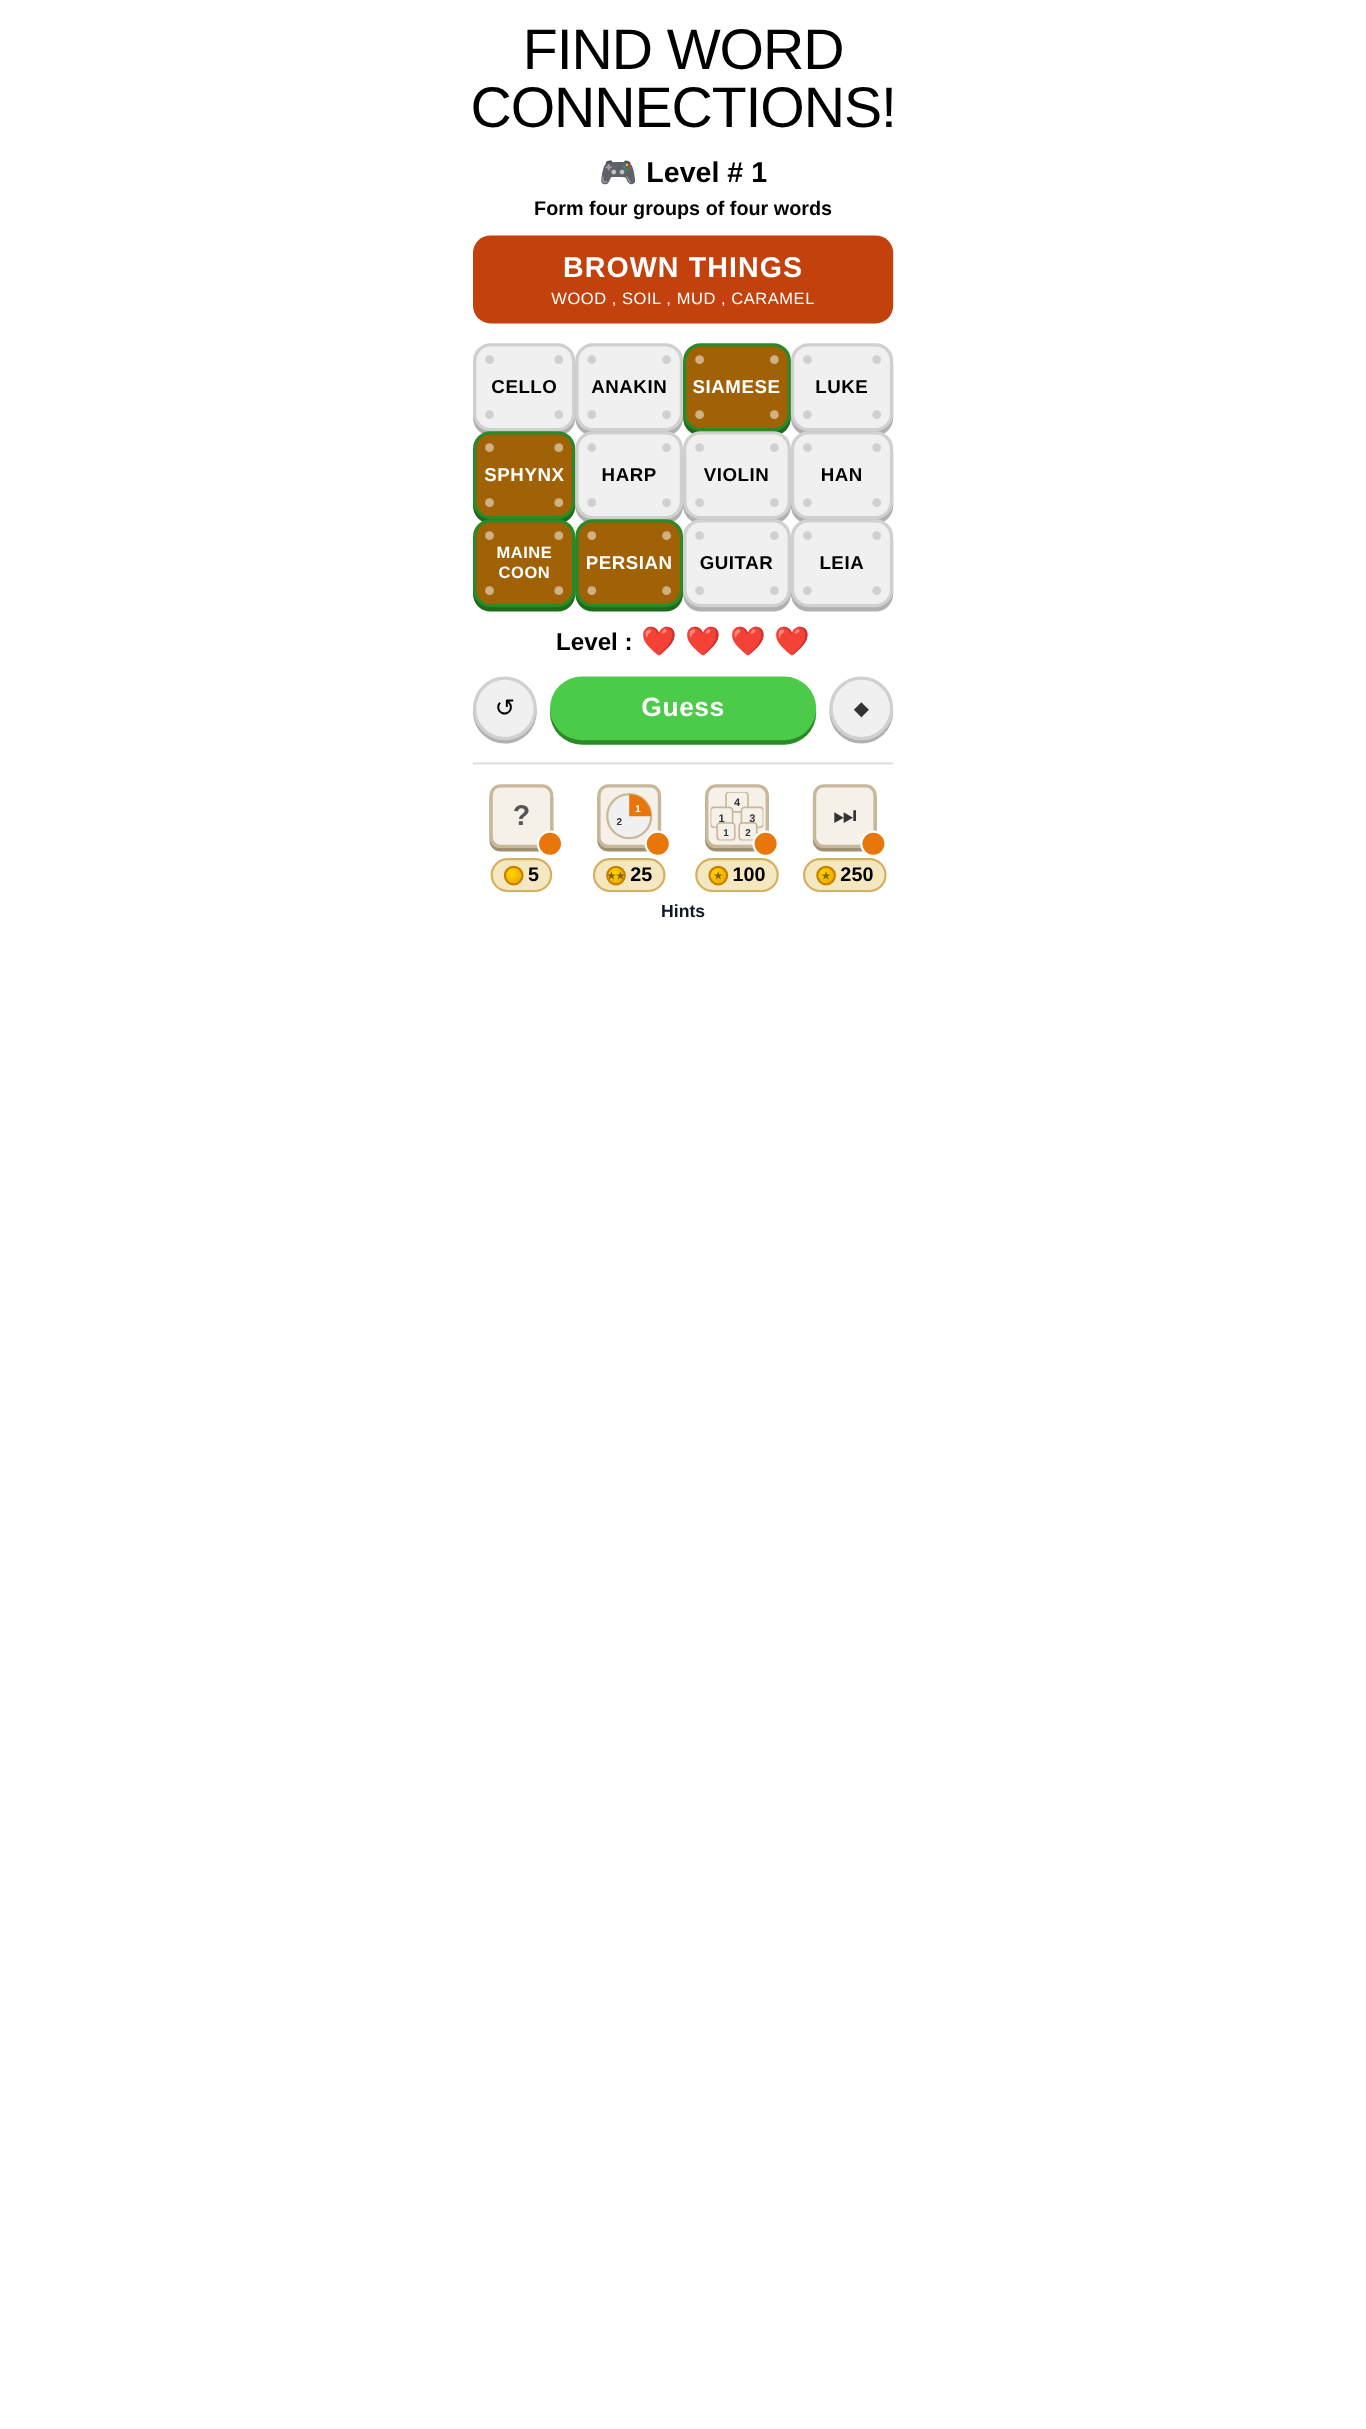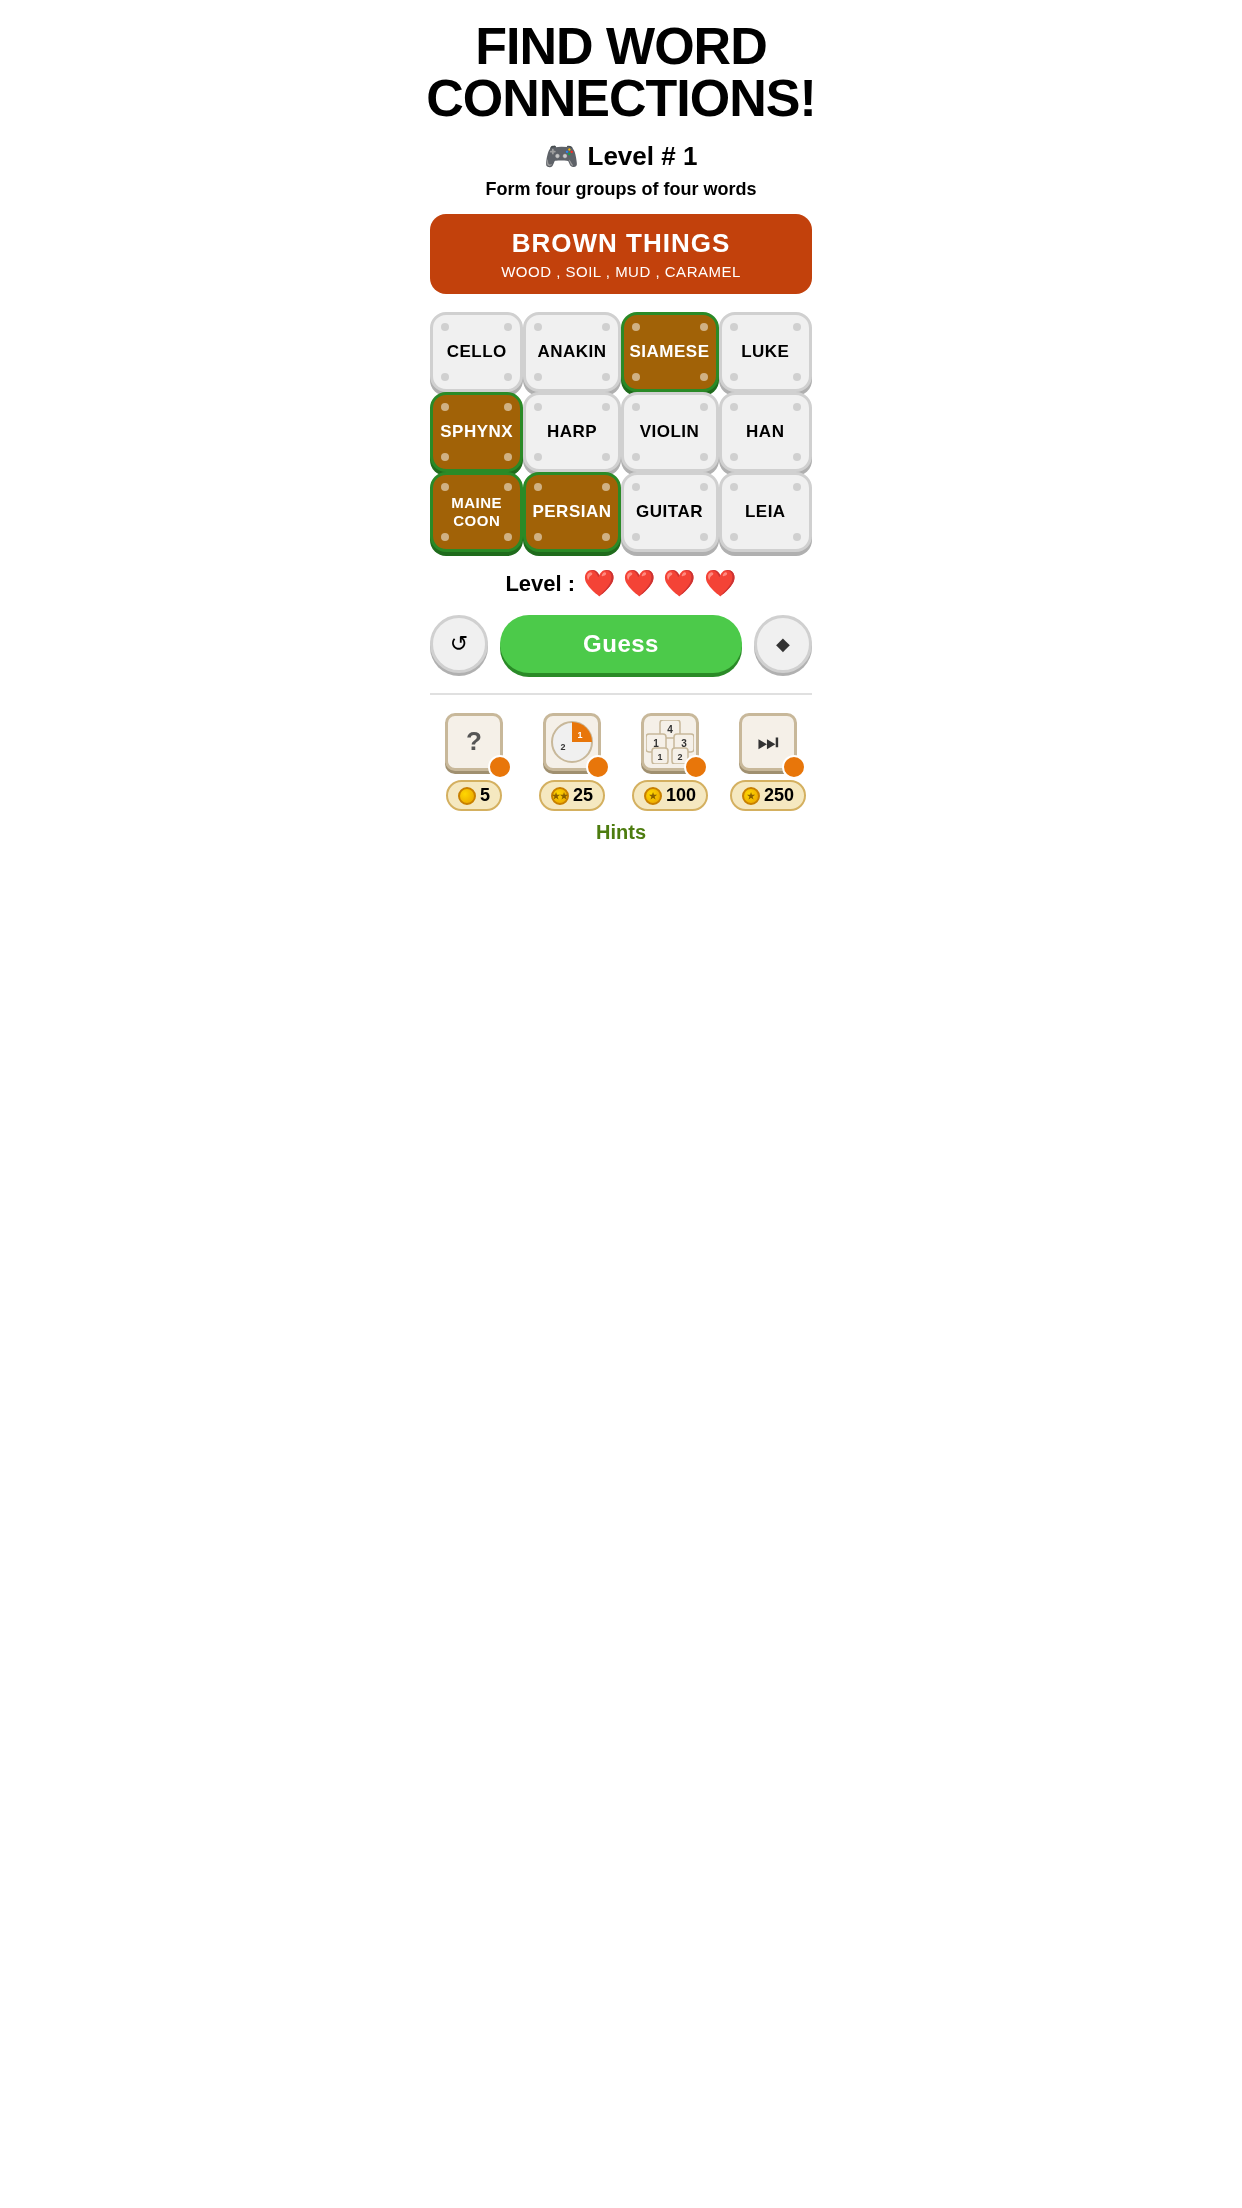--- a/index.html
+++ b/index.html
@@ -17,21 +17,21 @@
     .app-container {
       display: flex;
       flex-direction: column;
       align-items: center;
       padding: 20px 16px 10px;
       width: 100%;
     }
 
     .main-title {
       font-size: 52px;
-      font-weight: 700;
+      font-weight: 400;
       text-align: center;
       line-height: 1.0;
       letter-spacing: -1px;
       margin-bottom: 16px;
       color: #000;
       font-family: 'Arial Black', Arial, sans-serif;
     }
 
     .level-row {
       display: flex;
@@ -234,23 +234,23 @@
     }
 
     .coin-icon.star::before {
       content: '★';
       font-size: 9px;
       color: #8B6000;
     }
 
     .hints-label {
       text-align: center;
-      font-size: 20px;
+      font-size: 16px;
       font-weight: 700;
-      color: #4d7c0f;
+      color: #0f172a;
       margin-top: 4px;
     }
 
     .hint-icon-wrapper {
       position: relative;
       width: 65px;
       height: 65px;
       display: flex;
       align-items: center;
       justify-content: center;

